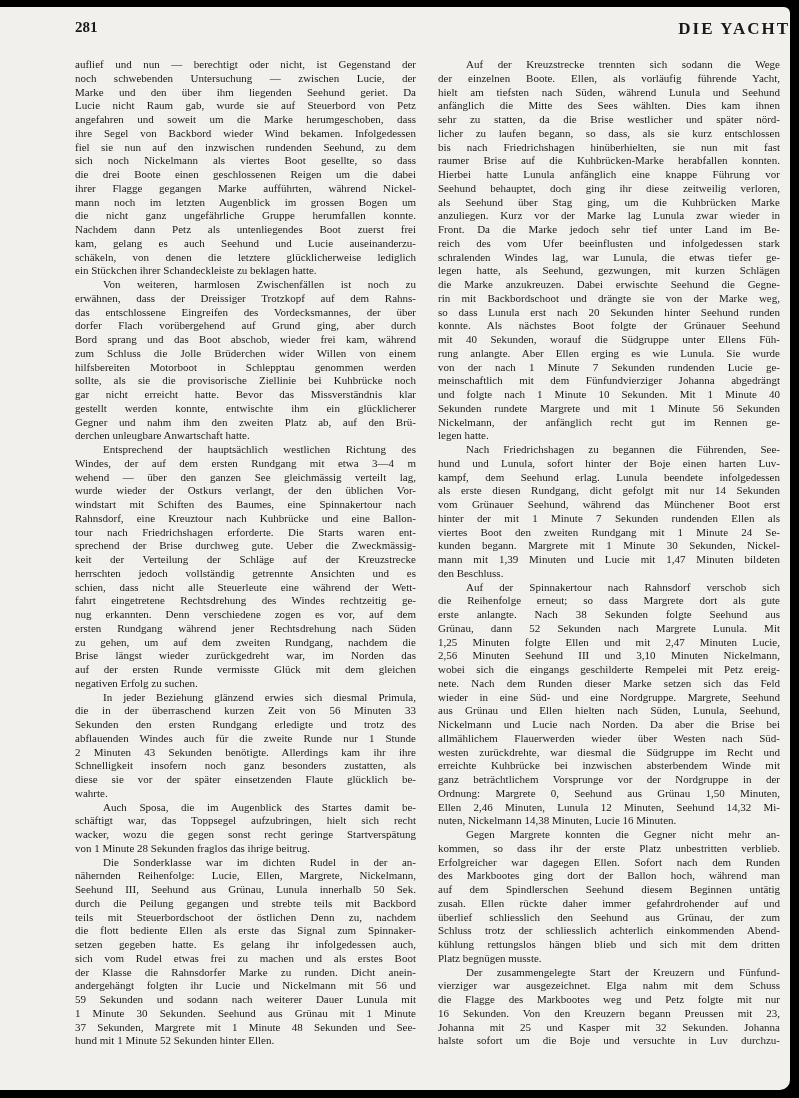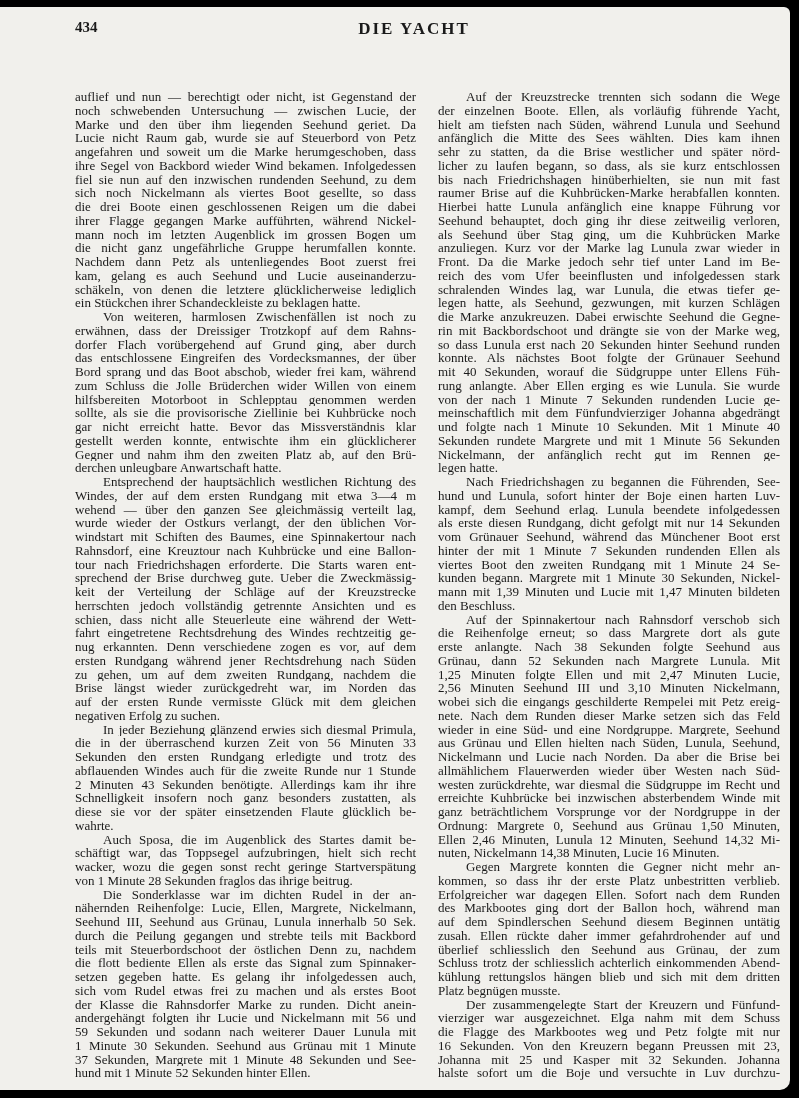--- a/index.html
+++ b/index.html
@@ -5,36 +5,36 @@
   html, body { margin:0; padding:0; }
   body { width:799px; height:1098px; background:#000; overflow:hidden; position:relative; }
   .page {
     position:absolute; left:0; top:7px; width:790px; height:1083px;
     background:#f1f0ec;
     border-top-right-radius:6px; border-bottom-right-radius:10px;
     color:#1a1a1a;
     font-family:"Liberation Serif","DejaVu Serif",serif;
   }
   .pageno { position:absolute; left:75px; top:12px; font-size:15px; font-weight:bold; }
-  .runhead { position:absolute; left:0; width:790px; top:12px; text-align:center; font-size:17px; letter-spacing:2px; font-weight:bold; padding-left:38px; box-sizing:border-box; }
+  .runhead { position:absolute; left:0; width:790px; top:12px; text-align:right; font-size:17px; letter-spacing:2px; font-weight:bold; padding-left:38px; box-sizing:border-box; }
   .col {
     position:absolute; top:51px; width:341px;
-    font-size:13px; line-height:13.75px;
-    text-align:justify; hyphens:manual;margin-top:32px;
+    font-size:11px; line-height:13.75px;
+    text-align:justify; hyphens:manual;
   }
   .col.left { left:75px; }
   .col.right { left:438px; width:342px; }
   .col .ln { display:block; text-align:justify; text-align-last:justify; white-space:nowrap; overflow:hidden; height:13.75px; }
   .col .ln.last { text-align-last:left; }
 </style>
 </head>
 <body>
 
 <div class="page">
-  <div class="pageno">434</div>
+  <div class="pageno">281</div>
   <div class="runhead">DIE YACHT</div>
 
   <div class="col left" id="col-left">
       <div>
         <span class="ln">auflief und nun — berechtigt oder nicht, ist Gegenstand der</span>
         <span class="ln">noch schwebenden Untersuchung — zwischen Lucie, der</span>
         <span class="ln">Marke und den über ihm liegenden Seehund geriet. Da</span>
         <span class="ln">Lucie nicht Raum gab, wurde sie auf Steuerbord von Petz</span>
         <span class="ln">angefahren und soweit um die Marke herumgeschoben, dass</span>
         <span class="ln">ihre Segel von Backbord wieder Wind bekamen. Infolgedessen</span>
@@ -45,22 +45,22 @@
         <span class="ln">mann noch im letzten Augenblick im grossen Bogen um</span>
         <span class="ln">die nicht ganz ungefährliche Gruppe herumfallen konnte.</span>
         <span class="ln">Nachdem dann Petz als untenliegendes Boot zuerst frei</span>
         <span class="ln">kam, gelang es auch Seehund und Lucie auseinanderzu-</span>
         <span class="ln">schäkeln, von denen die letztere glücklicherweise lediglich</span>
         <span class="ln last">ein Stückchen ihrer Schandeckleiste zu beklagen hatte.</span>
       </div>
       <div>
         <span class="ln" style="text-indent: 28px;">Von weiteren, harmlosen Zwischenfällen ist noch zu</span>
         <span class="ln">erwähnen, dass der Dreissiger Trotzkopf auf dem Rahns-</span>
+        <span class="ln">das entschlossene Eingreifen des Vordecksmannes, der über</span>
         <span class="ln">dorfer Flach vorübergehend auf Grund ging, aber durch</span>
-        <span class="ln">das entschlossene Eingreifen des Vordecksmannes, der über</span>
         <span class="ln">Bord sprang und das Boot abschob, wieder frei kam, während</span>
         <span class="ln">zum Schluss die Jolle Brüderchen wider Willen von einem</span>
         <span class="ln">hilfsbereiten Motorboot in Schlepptau genommen werden</span>
         <span class="ln">sollte, als sie die provisorische Ziellinie bei Kuhbrücke noch</span>
         <span class="ln">gar nicht erreicht hatte. Bevor das Missverständnis klar</span>
         <span class="ln">gestellt werden konnte, entwischte ihm ein glücklicherer</span>
         <span class="ln">Gegner und nahm ihm den zweiten Platz ab, auf den Brü-</span>
         <span class="ln last">derchen unleugbare Anwartschaft hatte.</span>
       </div>
       <div>

